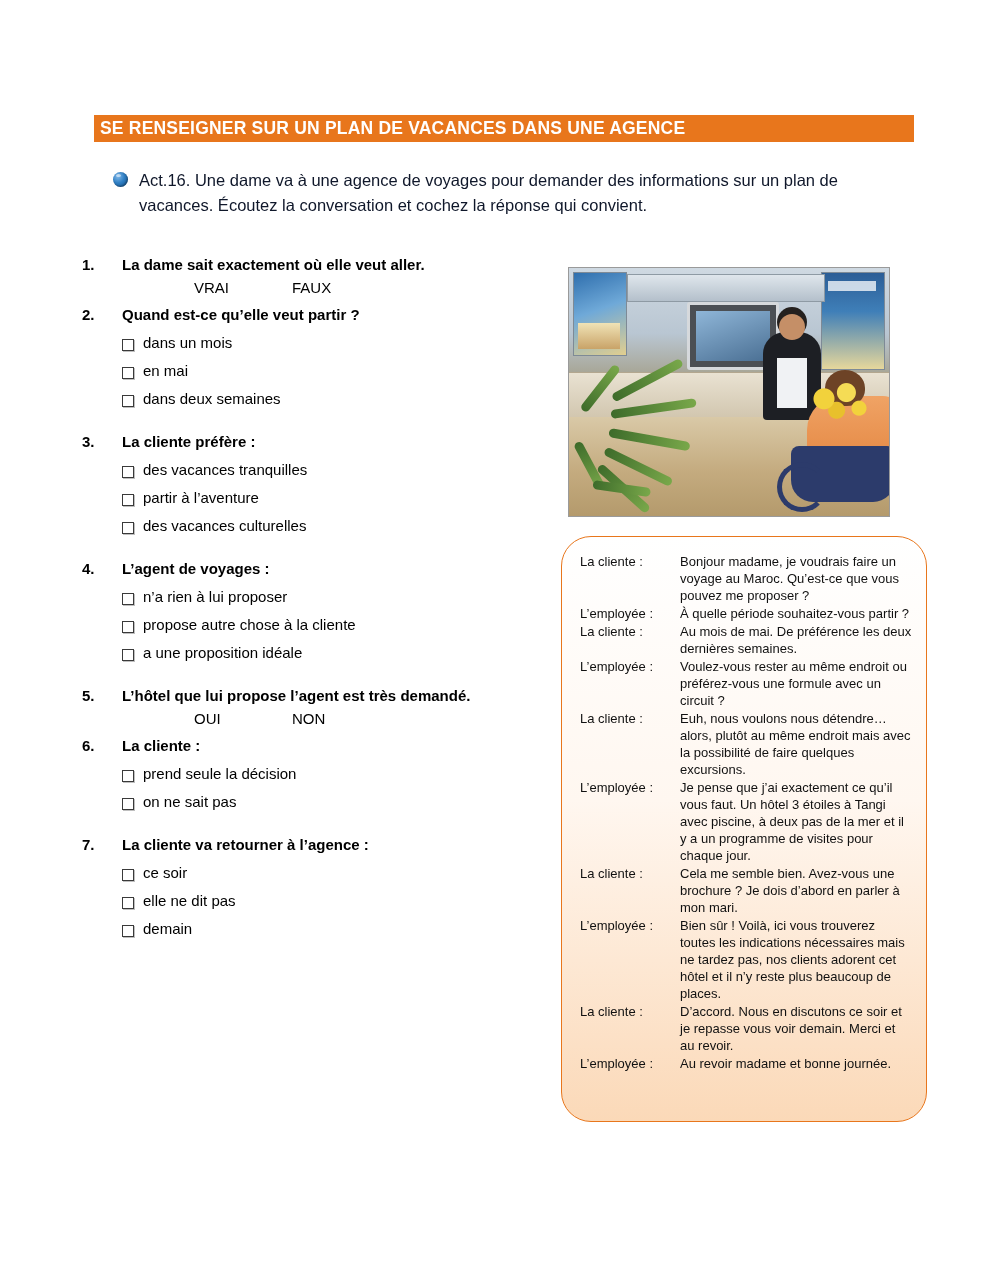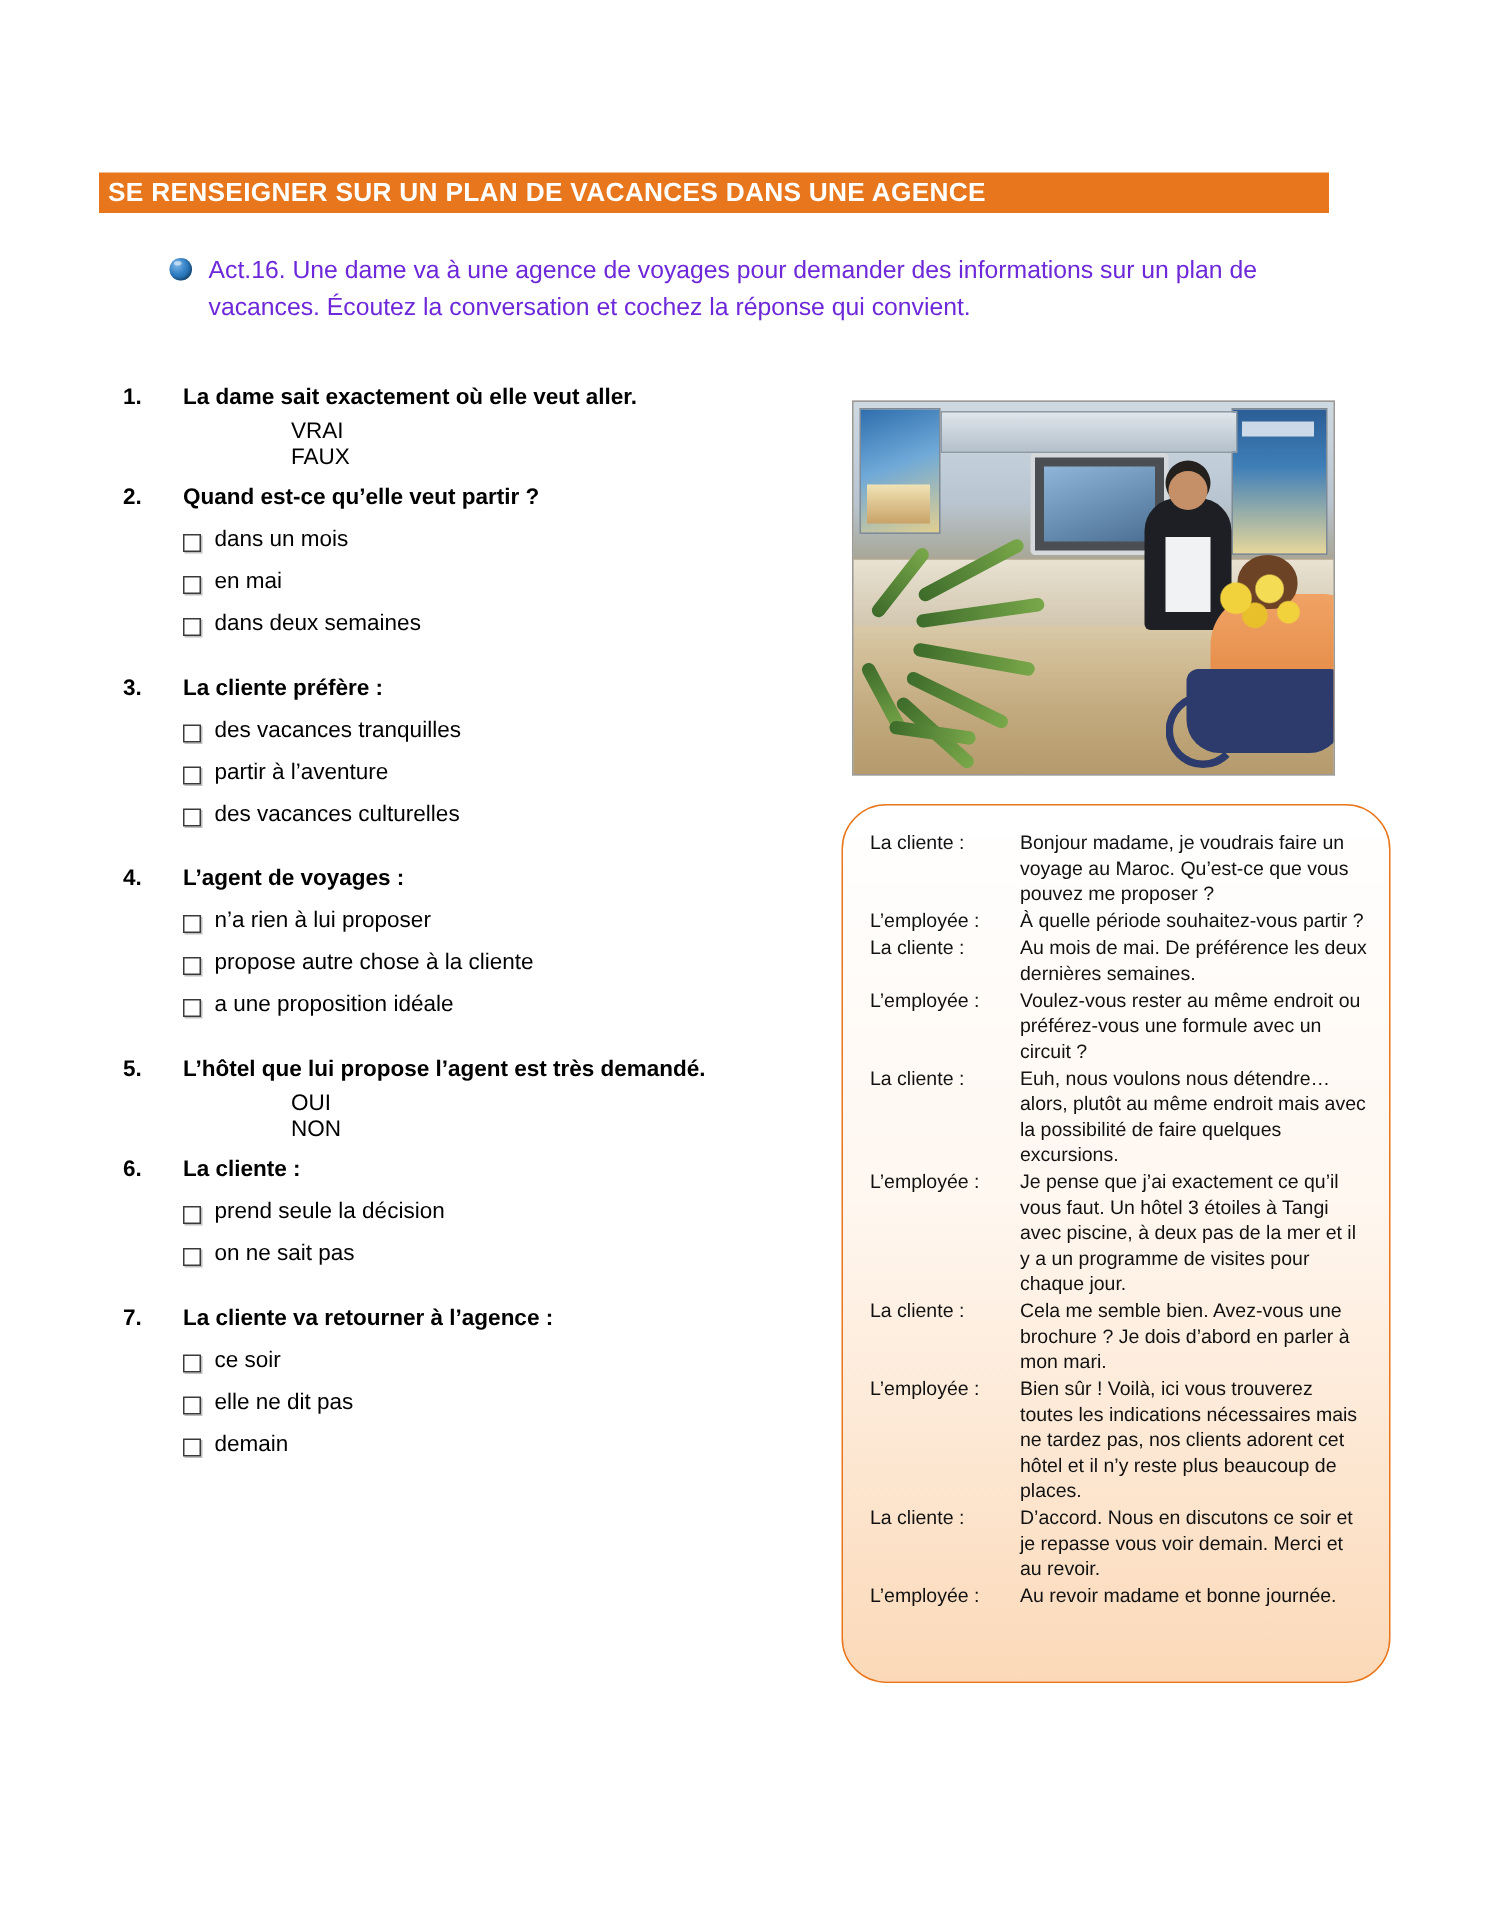--- a/index.html
+++ b/index.html
@@ -17,21 +17,21 @@
   }
   .page {
     position: absolute;
     left: 0; top: 0;
     width: 990px; height: 1280px;
   }
 
   
   .title-banner {
     position: absolute;
-    left: 66px;
+    left: 94px;
     top: 115px;
     width: 820px;
     height: 27px;
     background: #E8761C;
     display: flex;
     align-items: center;
   }
   .title-banner .title-text {
     font-size: 17.5px;
     font-weight: bold;
@@ -66,21 +66,21 @@
     content: "";
     position: absolute;
     left: 3px; top: 2px;
     width: 5px; height: 3px;
     border-radius: 50%;
     background: rgba(255,255,255,0.55);
   }
   .instruction-text {
     font-size: 16.5px;
     line-height: 1.53;
-    color: #6d28d9;
+    color: #0f172a;
   }
 
   
   .questions {
     position: absolute;
     left: 82px;
     top: 256px;
     width: 470px;
   }
   .q-block { margin-bottom: 0; }
@@ -95,21 +95,20 @@
     flex: 0 0 40px;
   }
   .q-text { flex: 1 1 auto; }
 
   .vf-row {
     font-size: 15px;
     padding-left: 112px;
     margin-top: 6px;
     margin-bottom: 10px;
     display: flex;
-    flex-direction: column;
   }
   .vf-row .opt1 { width: 98px; }
 
   .opt-list {
     margin: 0;
     padding: 0;
     list-style: none;
   }
   .opt-item {
     display: flex;

